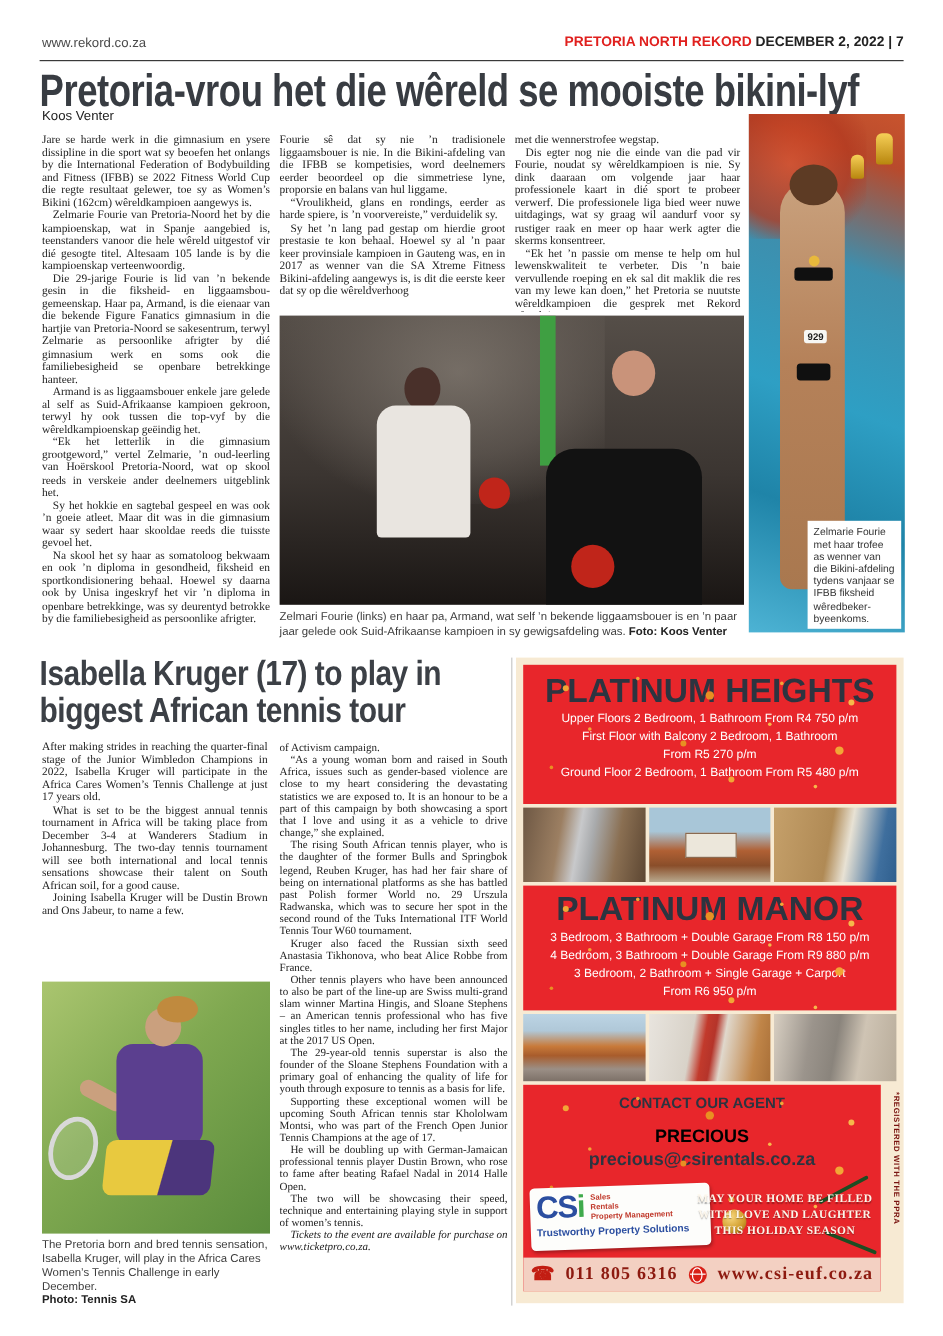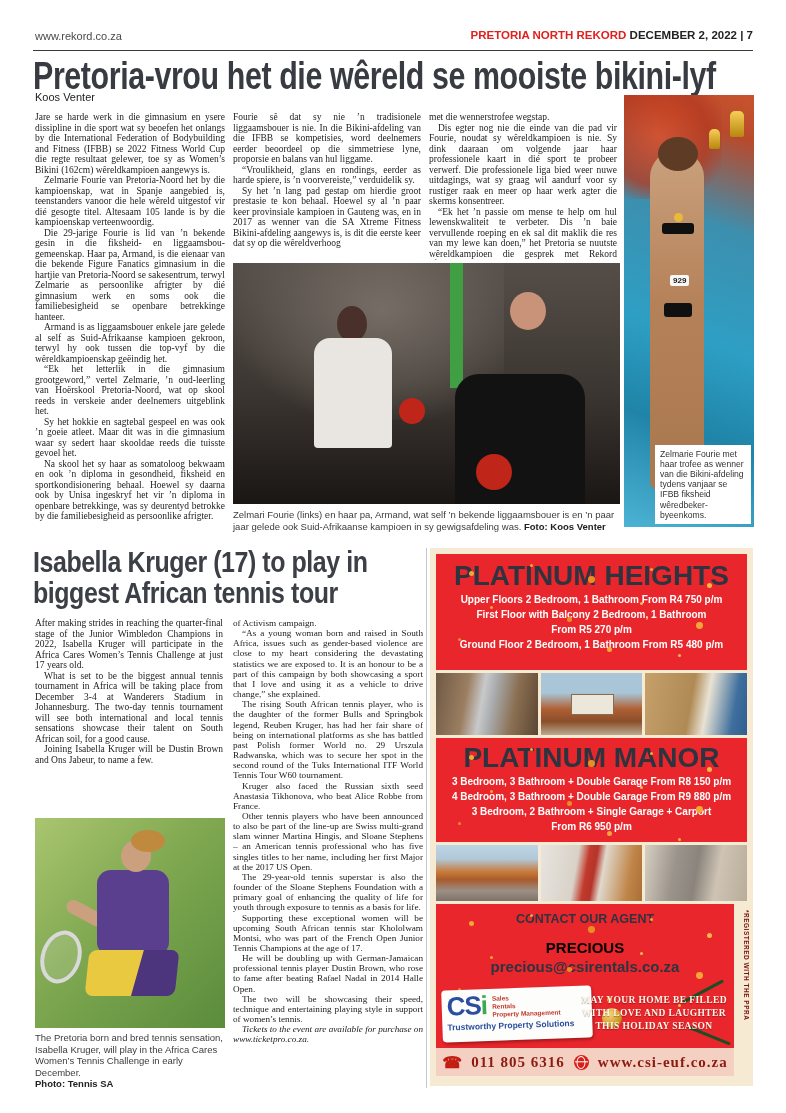--- a/index.html
+++ b/index.html
@@ -53,21 +53,21 @@
             background:linear-gradient(#f6cf57,#b8860e); }
   .trophy.t1 { right:10px; top:16px; } .trophy.t2 { right:34px; top:34px; height:20px; width:11px; }
   .bik-figure { position:absolute; left:26px; top:56px; width:54px; height:340px; border-radius:26px 26px 10px 10px;
                 background:linear-gradient(180deg,#c9a17d 0%,#b58159 45%,#a9784f 100%); }
   .bik-hair { position:absolute; left:34px; top:42px; width:40px; height:34px; border-radius:50%; background:#5d3b24; }
   .bik-top { position:absolute; left:38px; top:128px; width:32px; height:11px; border-radius:3px; background:#101010; }
   .bik-bot { position:absolute; left:40px; top:208px; width:28px; height:14px; border-radius:3px; background:#101010; }
   .bik-medal { position:absolute; left:50px; top:118px; width:9px; height:9px; border-radius:50%; background:#e8b93c; }
   .bik-badge { position:absolute; left:46px; top:180px; background:#f7f7f4; color:#1c1c1c; font-family:"Liberation Sans",sans-serif;
                font-size:8px; font-weight:bold; padding:1px 3px; border-radius:2px; }
-  .bik-caption-box { position:absolute; right:3px; bottom:3px; width:96px; background:#fff; padding:4px 5px;
+  .bik-caption-box { position:absolute; right:3px; bottom:3px; width:78px; background:#fff; padding:4px 5px;
                      font-family:"Liberation Sans",sans-serif; font-size:8.6px; line-height:10.2px; color:#333; }
 
   .tennis-photo { left:35px; top:818px; width:190px; height:210px; overflow:hidden;
                   background:linear-gradient(135deg,#aac56f 0%,#7fa850 45%,#5a8c3c 100%); }
   .tp-head { position:absolute; left:86px; top:22px; width:30px; height:32px; border-radius:50%; background:#caa07e; }
   .tp-hair { position:absolute; left:96px; top:12px; width:34px; height:22px; border-radius:50%; background:#c08a3e; }
   .tp-body { position:absolute; left:62px; top:52px; width:72px; height:86px; border-radius:14px; background:#5b3f8f; }
   .tp-skirt { position:absolute; left:52px; top:132px; width:90px; height:46px; border-radius:8px; transform:skewX(-6deg);
               background:linear-gradient(100deg,#e8c93f 55%,#4c357c 56%); }
   .tp-arm { position:absolute; left:30px; top:88px; width:40px; height:14px; border-radius:7px; background:#caa07e; transform:rotate(28deg); }
@@ -77,21 +77,21 @@
   
   .v-divider { left:426px; top:548px; height:540px; border-left:1px solid #c7c7c7; }
 
   
   .ad { left:430px; top:548px; width:323px; height:538px; background:#f7ead3; padding:6px;
         font-family:"Liberation Sans",sans-serif; }
   .red-block { position:relative; background:#e8262b; color:#fff; text-align:center; overflow:hidden; }
   .rb1 { height:116px; padding-top:6px; }
   .rb2 { height:104px; margin-top:3px; padding-top:4px; }
   .ad-title { font-size:28px; font-weight:bold; color:#2d3440; letter-spacing:0px; line-height:32px; }
-  .ad-line { font-size:10px; font-weight:bold; line-height:15px; }
+  .ad-line { font-size:10px; font-weight:normal; line-height:15px; }
   .strip { display:flex; gap:3px; margin-top:3px; }
   .strip .ad-photo { flex:1; height:62px; position:relative; overflow:hidden; }
   .strip2 .ad-photo { height:56px; }
   .ap1 { background:linear-gradient(100deg,#6e5844 0%,#9c7f62 30%,#c8c9cb 45%,#a9abad 55%,#8a6f52 75%,#5c4632 100%); }
   .ap2 { background:linear-gradient(180deg,#a8c6d8 0%,#a8c6d8 32%,#b06034 58%,#8a4e2a 78%,#b8a98e 100%); }
   .ap2::after { content:""; position:absolute; left:30%; top:34%; width:40%; height:30%; background:#ece7db; border:1px solid #8a6a50; }
   .ap3 { background:linear-gradient(100deg,#c5a06a 0%,#b08a55 45%,#e8e2d4 60%,#3f6f9e 85%,#2f5f8e 100%); }
   .ap4 { background:linear-gradient(180deg,#bcd4e4 0%,#b0c8d8 25%,#c87a3a 48%,#a85c2c 62%,#9b8f86 82%,#7d7168 100%); }
   .ap5 { background:linear-gradient(100deg,#e8e4de 0%,#d8d2c8 35%,#c23a2c 45%,#b5342a 52%,#e0d8cc 60%,#c08548 85%,#a86f38 100%); }
   .ap6 { background:linear-gradient(100deg,#d8cfc2 0%,#9b948c 30%,#8a847c 50%,#cfc4b4 70%,#b8ac9a 100%); }

